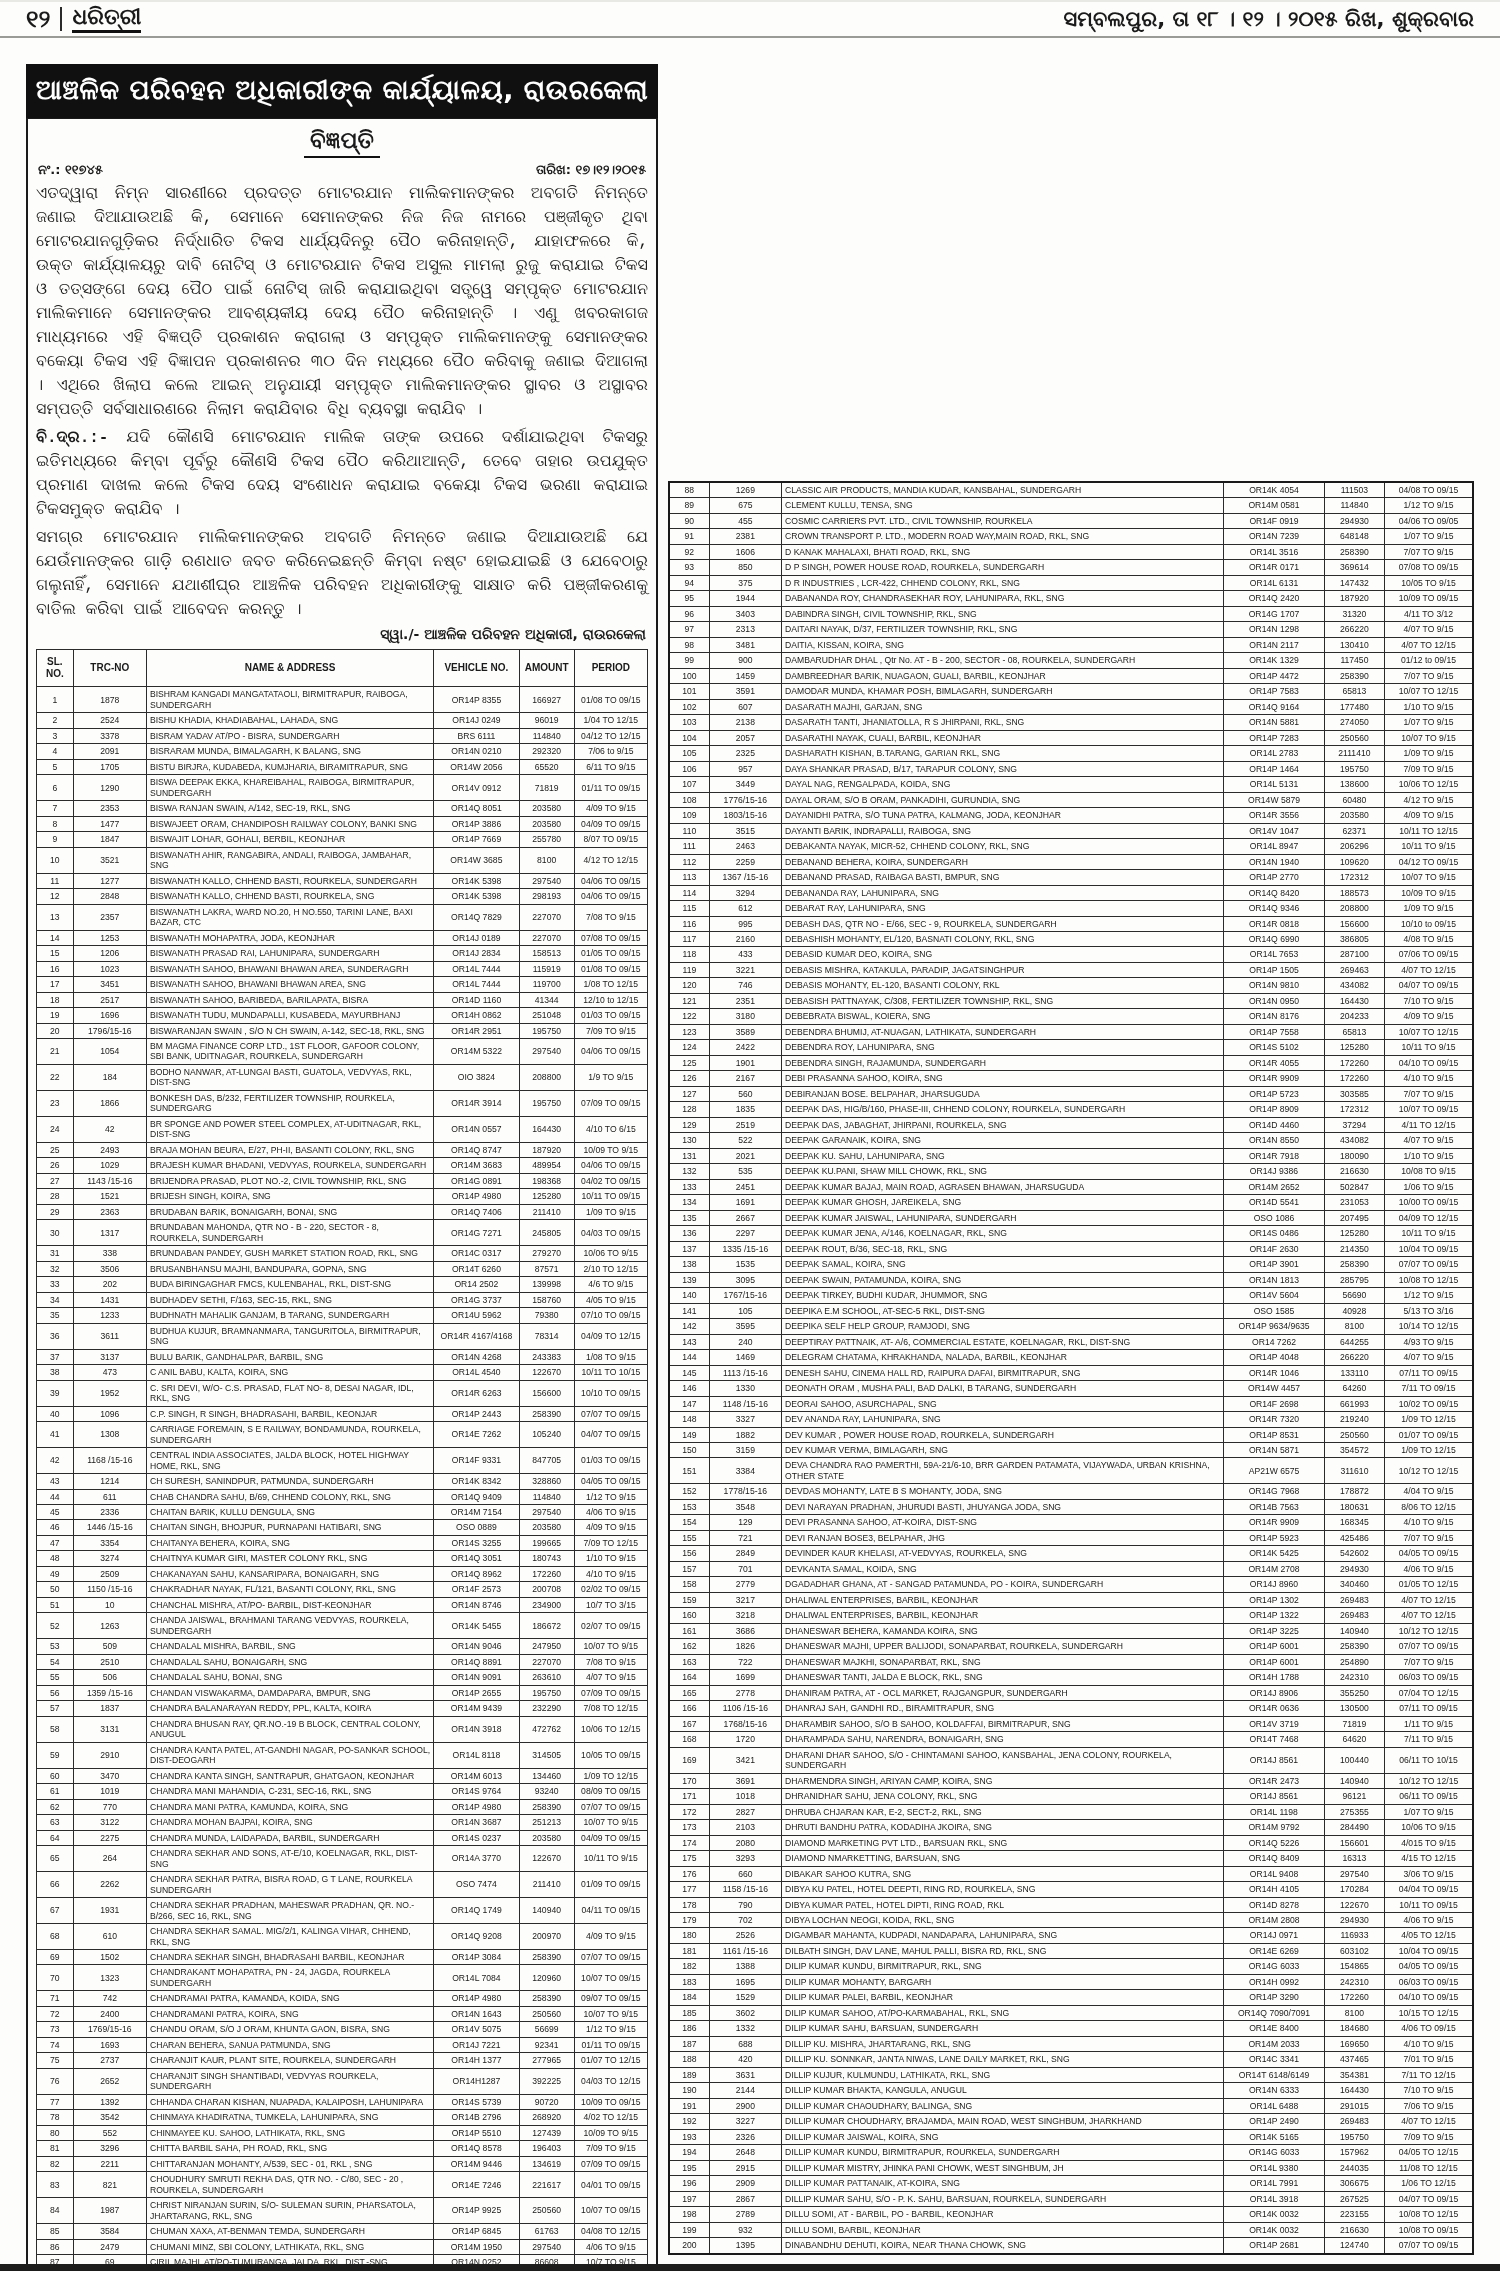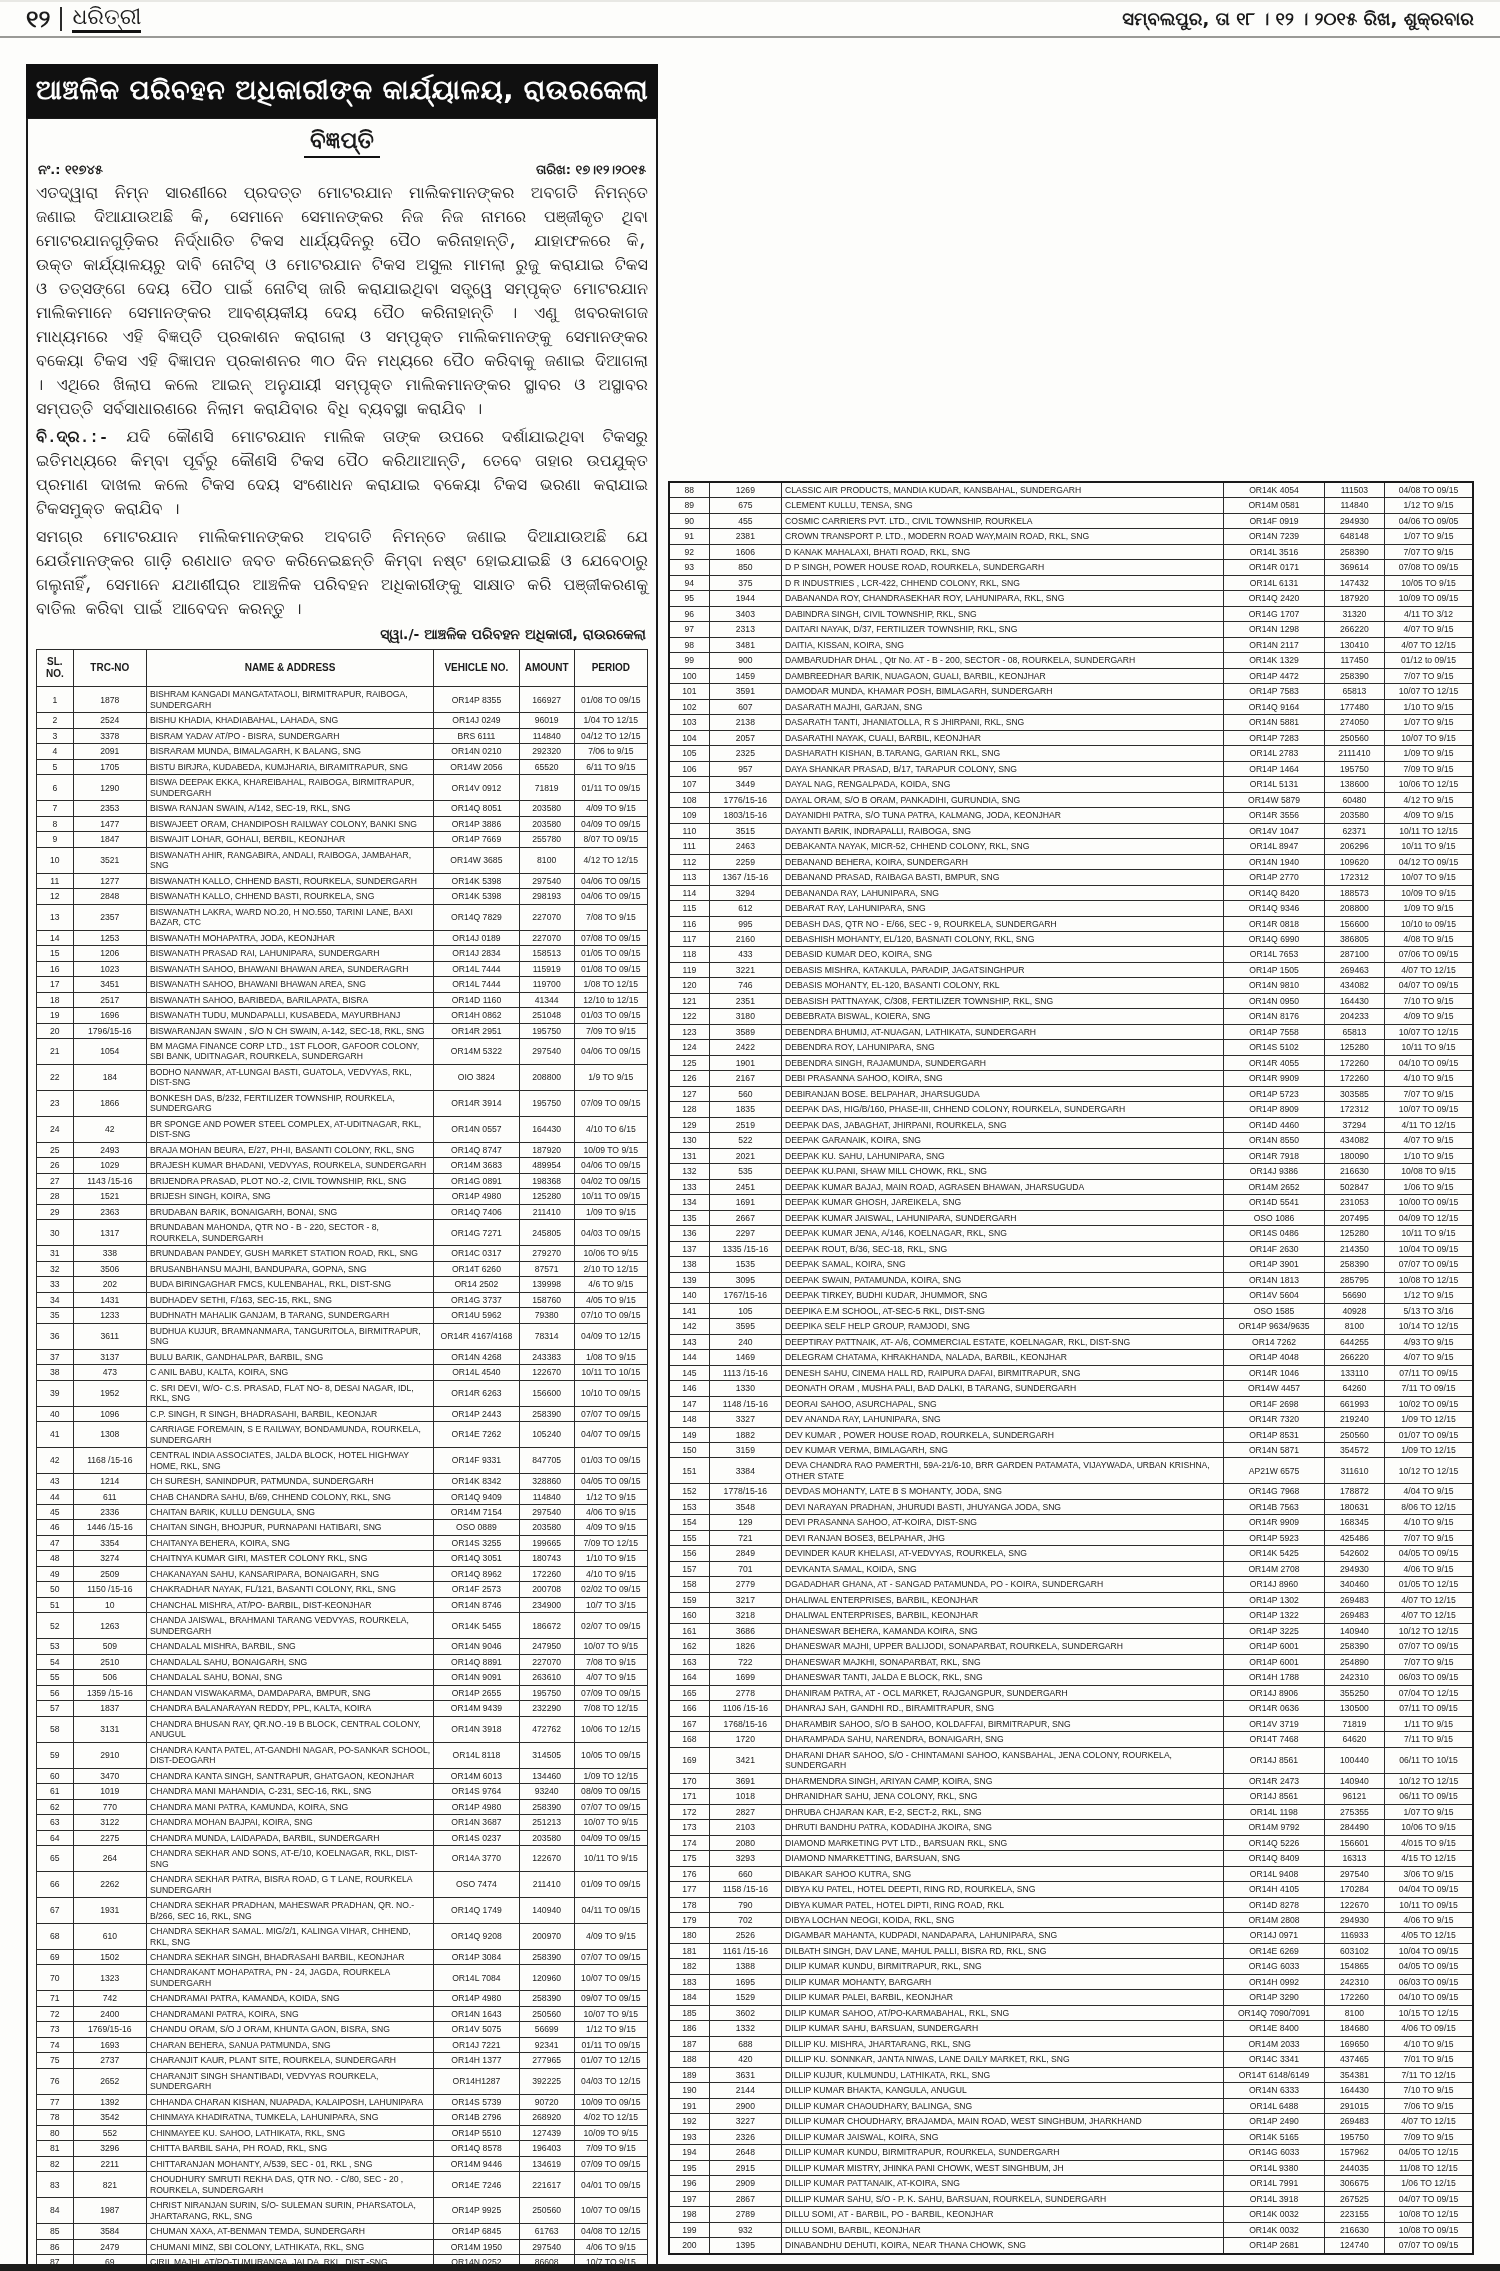--- a/index.html
+++ b/index.html
@@ -4,22 +4,22 @@
 <style>
   html,body{margin:0;padding:0;}
   body{background:#e8e8e4;font-family:"Liberation Sans", sans-serif;color:#1a1a1a;}
   .page{position:relative;width:1500px;height:2271px;background:#fdfdfb;margin:2px auto;overflow:hidden;}
 
   
   .masthead{display:flex;align-items:center;justify-content:space-between;height:34px;padding:0 26px;border-bottom:2px solid #9a9a96;}
   .mast-left{display:flex;align-items:center;gap:10px;}
   .mast-pageno{font-size:24px;font-weight:bold;font-family:"DejaVu Sans", sans-serif;}
   .mast-div{width:2px;height:24px;background:#2a2a2a;}
-  .mast-paper{font-size:22px;font-weight:normal;font-family:"DejaVu Sans", sans-serif;border-bottom:3px solid #111;line-height:1.1;}
-  .mast-date{font-size:18px;font-weight:bold;font-family:"DejaVu Sans", sans-serif;}
+  .mast-paper{font-size:22px;font-weight:bold;font-family:"DejaVu Sans", sans-serif;border-bottom:3px solid #111;line-height:1.1;}
+  .mast-date{font-size:21px;font-weight:bold;font-family:"DejaVu Sans", sans-serif;}
 
   
   .content{display:flex;gap:10px;padding:0 26px;align-items:flex-end;}
   .left-col{width:632px;flex:0 0 632px;margin-top:26px;}
   .right-col{flex:1;margin-top:46px;}
 
   .office-bar{background:#101010;color:#fff;text-align:center;font-weight:bold;font-size:27px;
     padding:10px 4px 12px 4px;font-family:"DejaVu Sans", sans-serif;letter-spacing:.5px;}
   .notice-box{border:2px solid #1a1a1a;border-top:1.5px solid #1a1a1a;padding:6px 8px 8px 8px;}
   .notice-heading-wrap{text-align:center;margin:2px 0 4px 0;}

